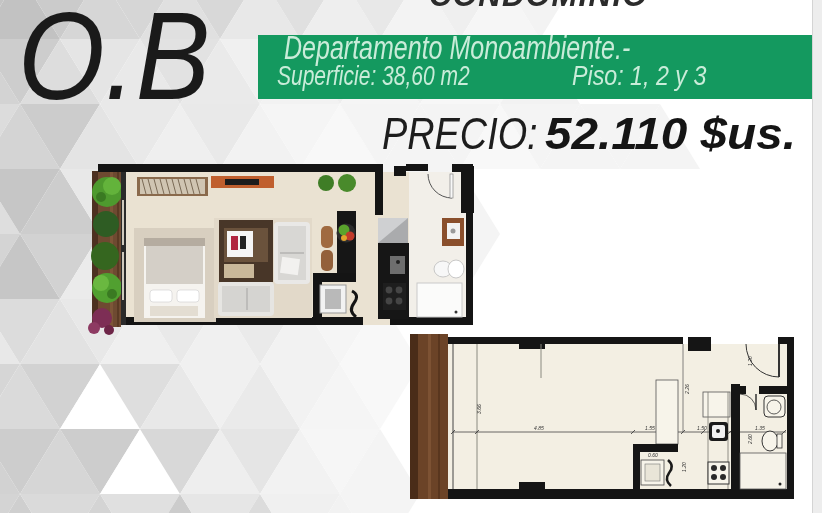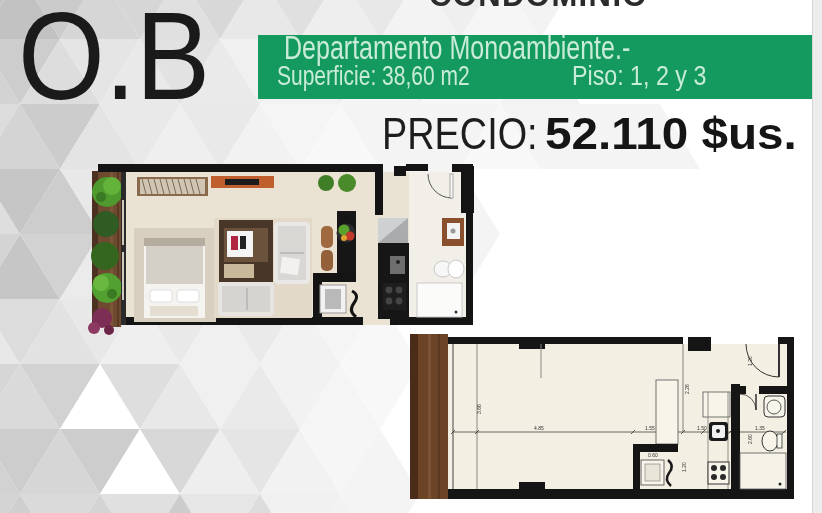--- a/index.html
+++ b/index.html
@@ -1,15 +1,15 @@
 <!DOCTYPE html>
 <html><head><meta charset="utf-8">
 <style>
 html,body{margin:0;padding:0;background:#ffffff;}
-#page{position:relative;width:822px;height:513px;overflow:hidden;background:#ffffff;font-family:"Liberation Sans",sans-serif;}
+#page{position:relative;width:822px;height:513px;overflow:hidden;background:#ffffff;font-family:"Liberation Sans",sans-serif;font-style:italic;}
 </style></head>
 <body>
 <div id="page">
 
 <svg width="822" height="513" viewBox="0 0 822 513" style="position:absolute;left:0;top:0" xmlns="http://www.w3.org/2000/svg">
 <polygon points="-60,-26 20,-26 -20,39" fill="#c4c4c4"></polygon>
 <polygon points="20,-26 -20,39 60,39" fill="#c2c2c2"></polygon>
 <polygon points="20,-26 100,-26 60,39" fill="#cbcbcb"></polygon>
 <polygon points="100,-26 60,39 140,39" fill="#d6d6d6"></polygon>
 <polygon points="100,-26 180,-26 140,39" fill="#d6d6d6"></polygon>

